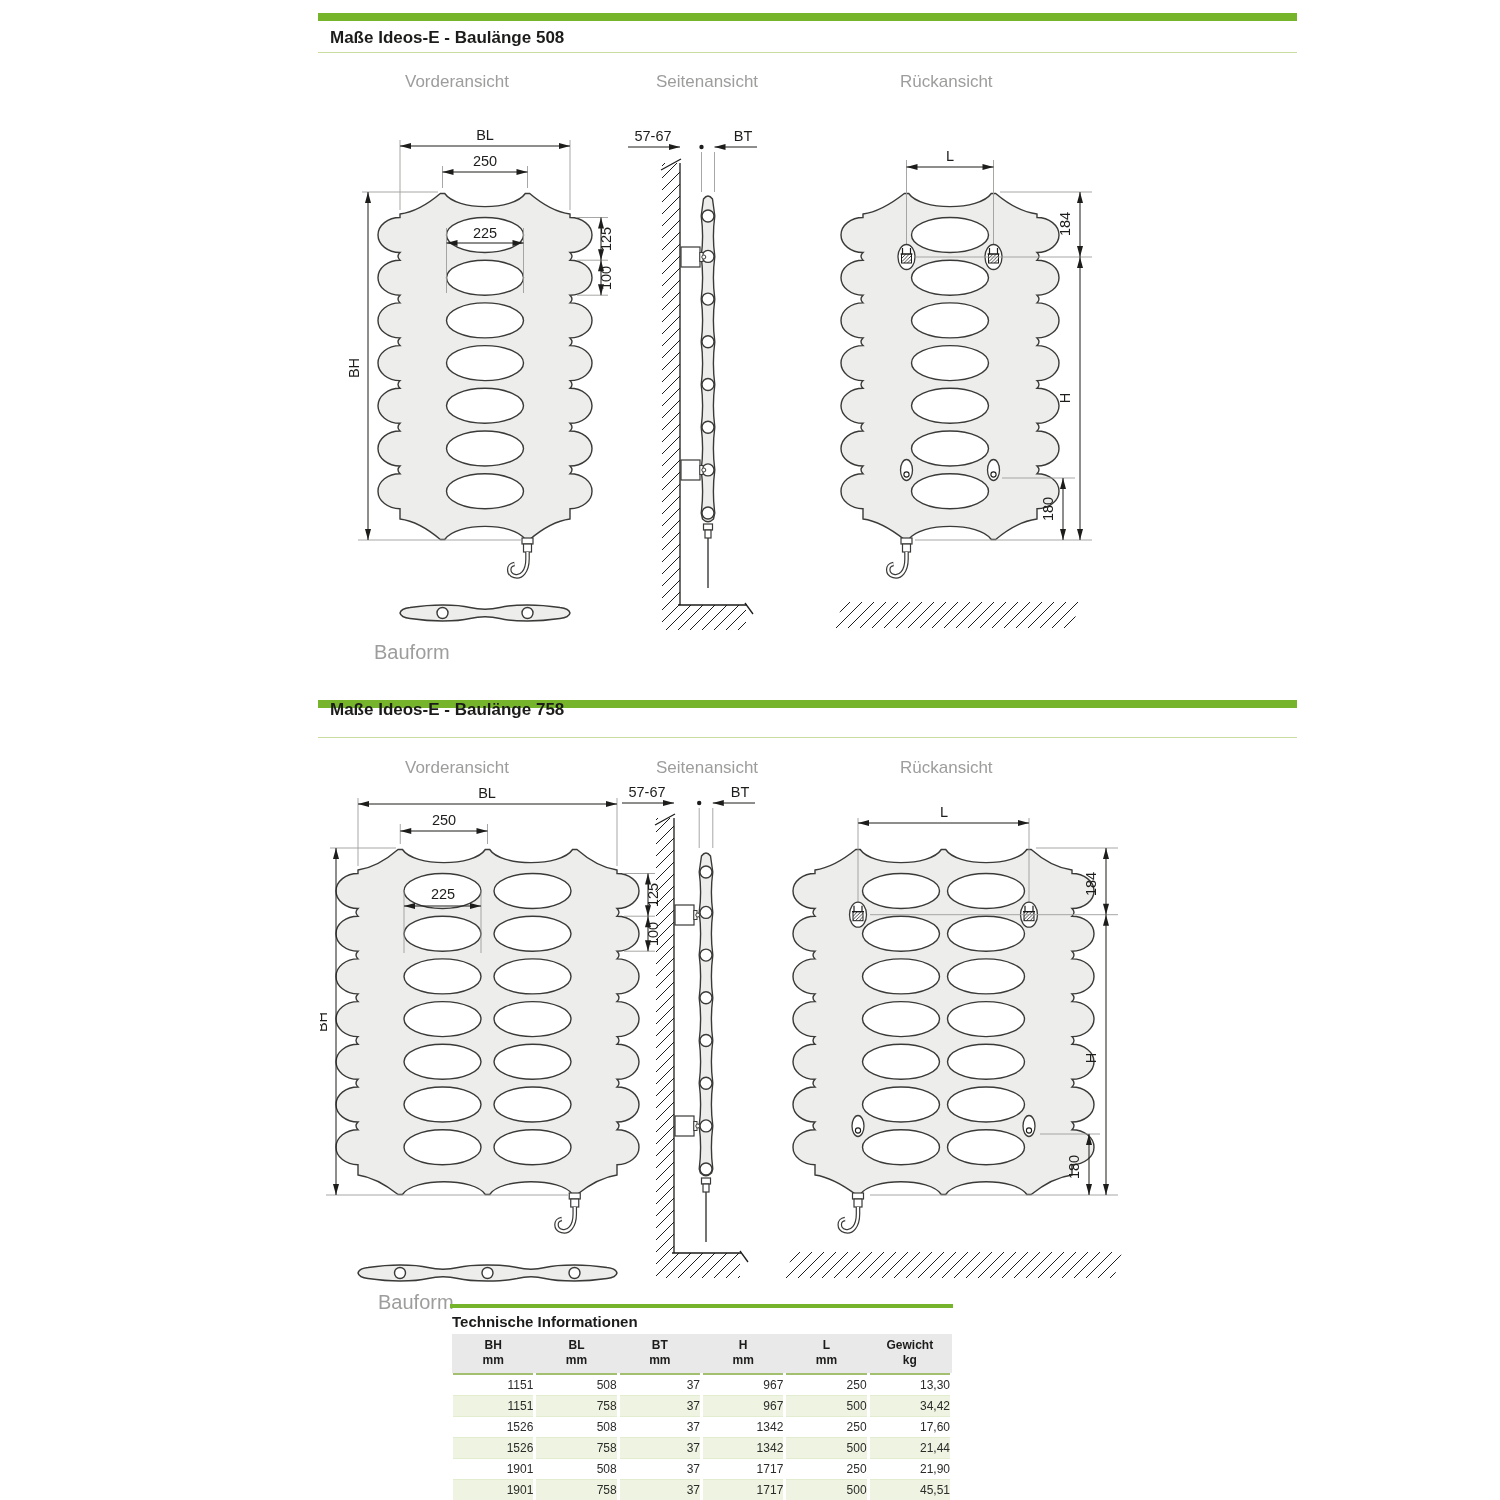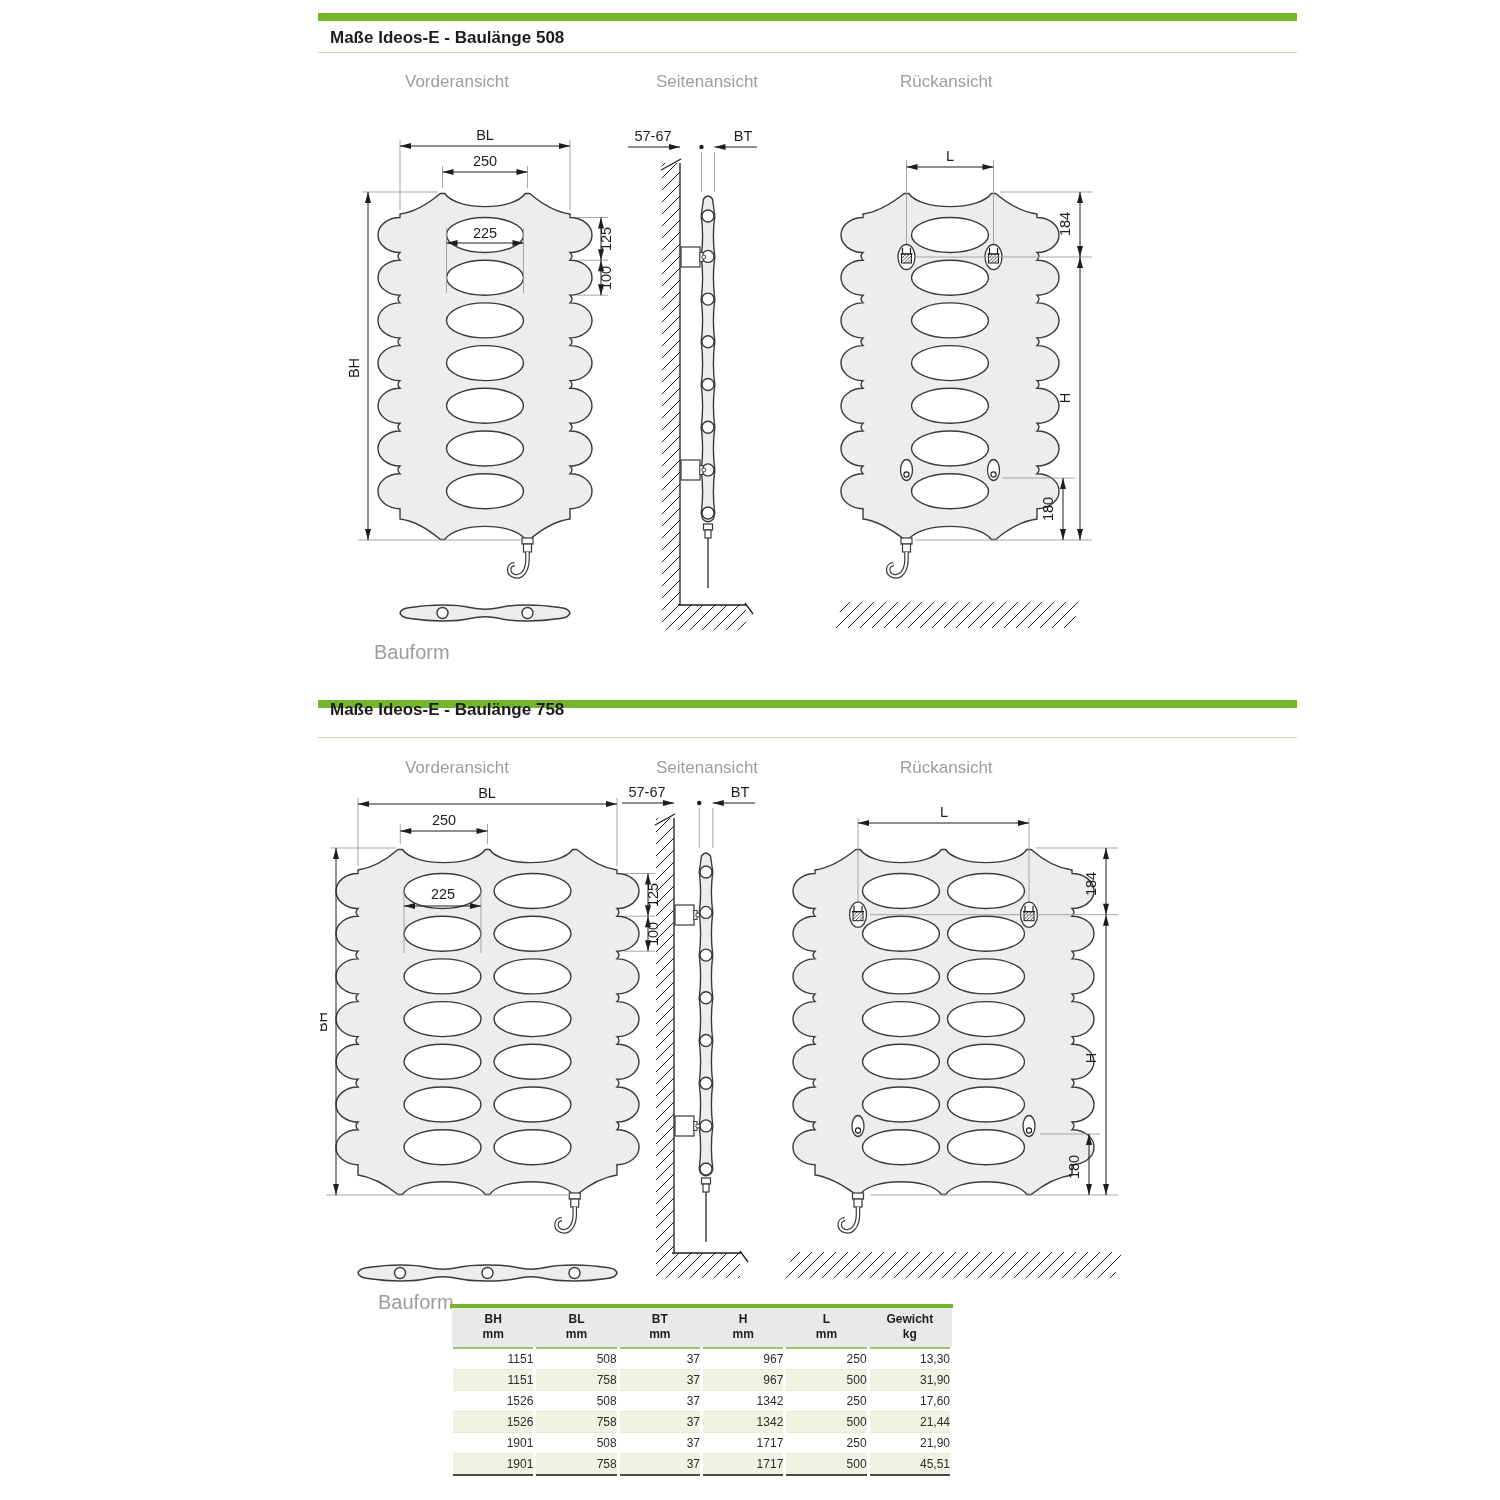--- a/index.html
+++ b/index.html
@@ -392,20 +392,21 @@
       <circle class="hole" cx="400" cy="1273" r="5.5"></circle>
       <circle class="hole" cx="487.5" cy="1273" r="5.5"></circle>
       <circle class="hole" cx="574.5" cy="1273" r="5.5"></circle>
     </g>
   </svg>
 
   <div class="bauform" style="left:378px;top:1291px;">Bauform</div>
 
   <div class="tblwrap">
     <div class="tbl-greenbar"></div>
+    <div class="tbl-title">Technische Informationen</div>
     <table class="tech">
       <thead>
         <tr>
           <th><span>BH</span><br><span>mm</span></th>
           <th><span>BL</span><br><span>mm</span></th>
           <th><span>BT</span><br><span>mm</span></th>
           <th><span>H</span><br><span>mm</span></th>
           <th><span>L</span><br><span>mm</span></th>
           <th><span>Gewicht</span><br><span>kg</span></th>
         </tr>
@@ -418,21 +419,21 @@
             <td>967</td>
             <td>250</td>
             <td>13,30</td>
         </tr>
         <tr class="alt">
           <td>1151</td>
             <td>758</td>
             <td>37</td>
             <td>967</td>
             <td>500</td>
-            <td>31,90</td>
+            <td>34,42</td>
         </tr>
         <tr>
           <td>1526</td>
             <td>508</td>
             <td>37</td>
             <td>1342</td>
             <td>250</td>
             <td>17,60</td>
         </tr>
         <tr class="alt">

